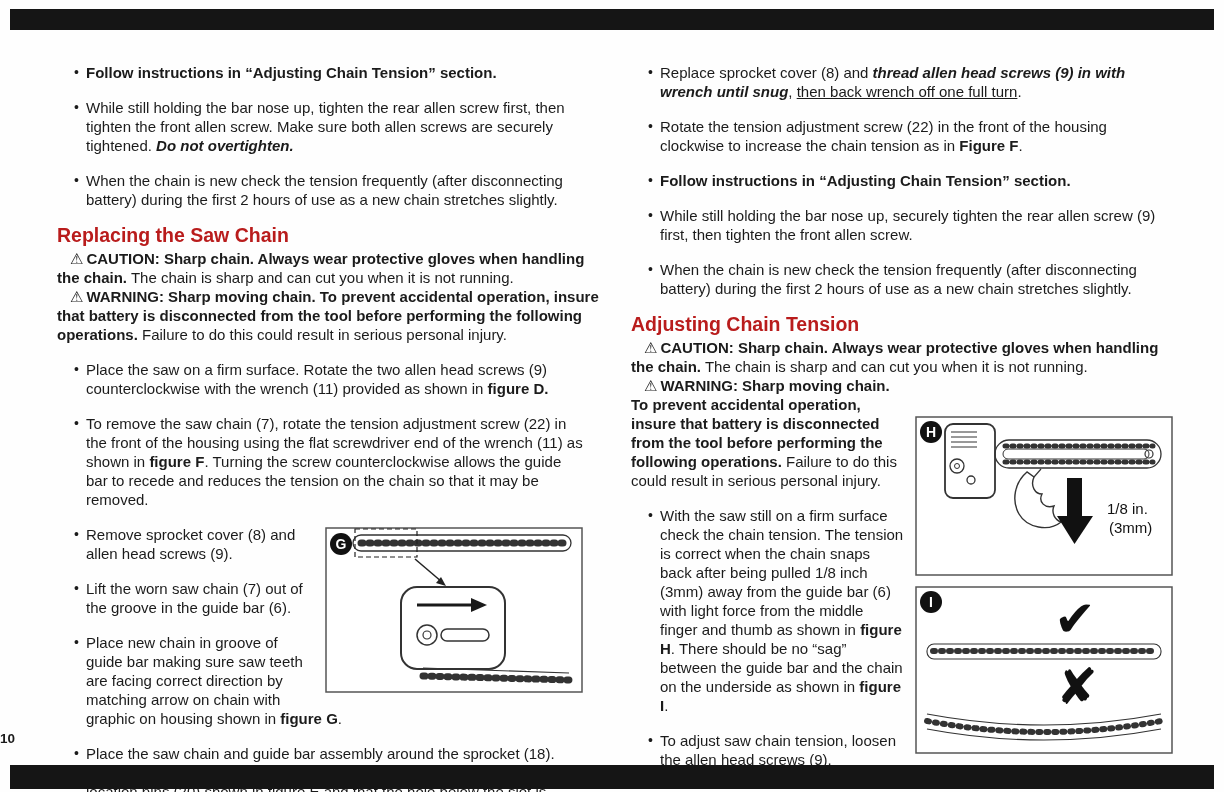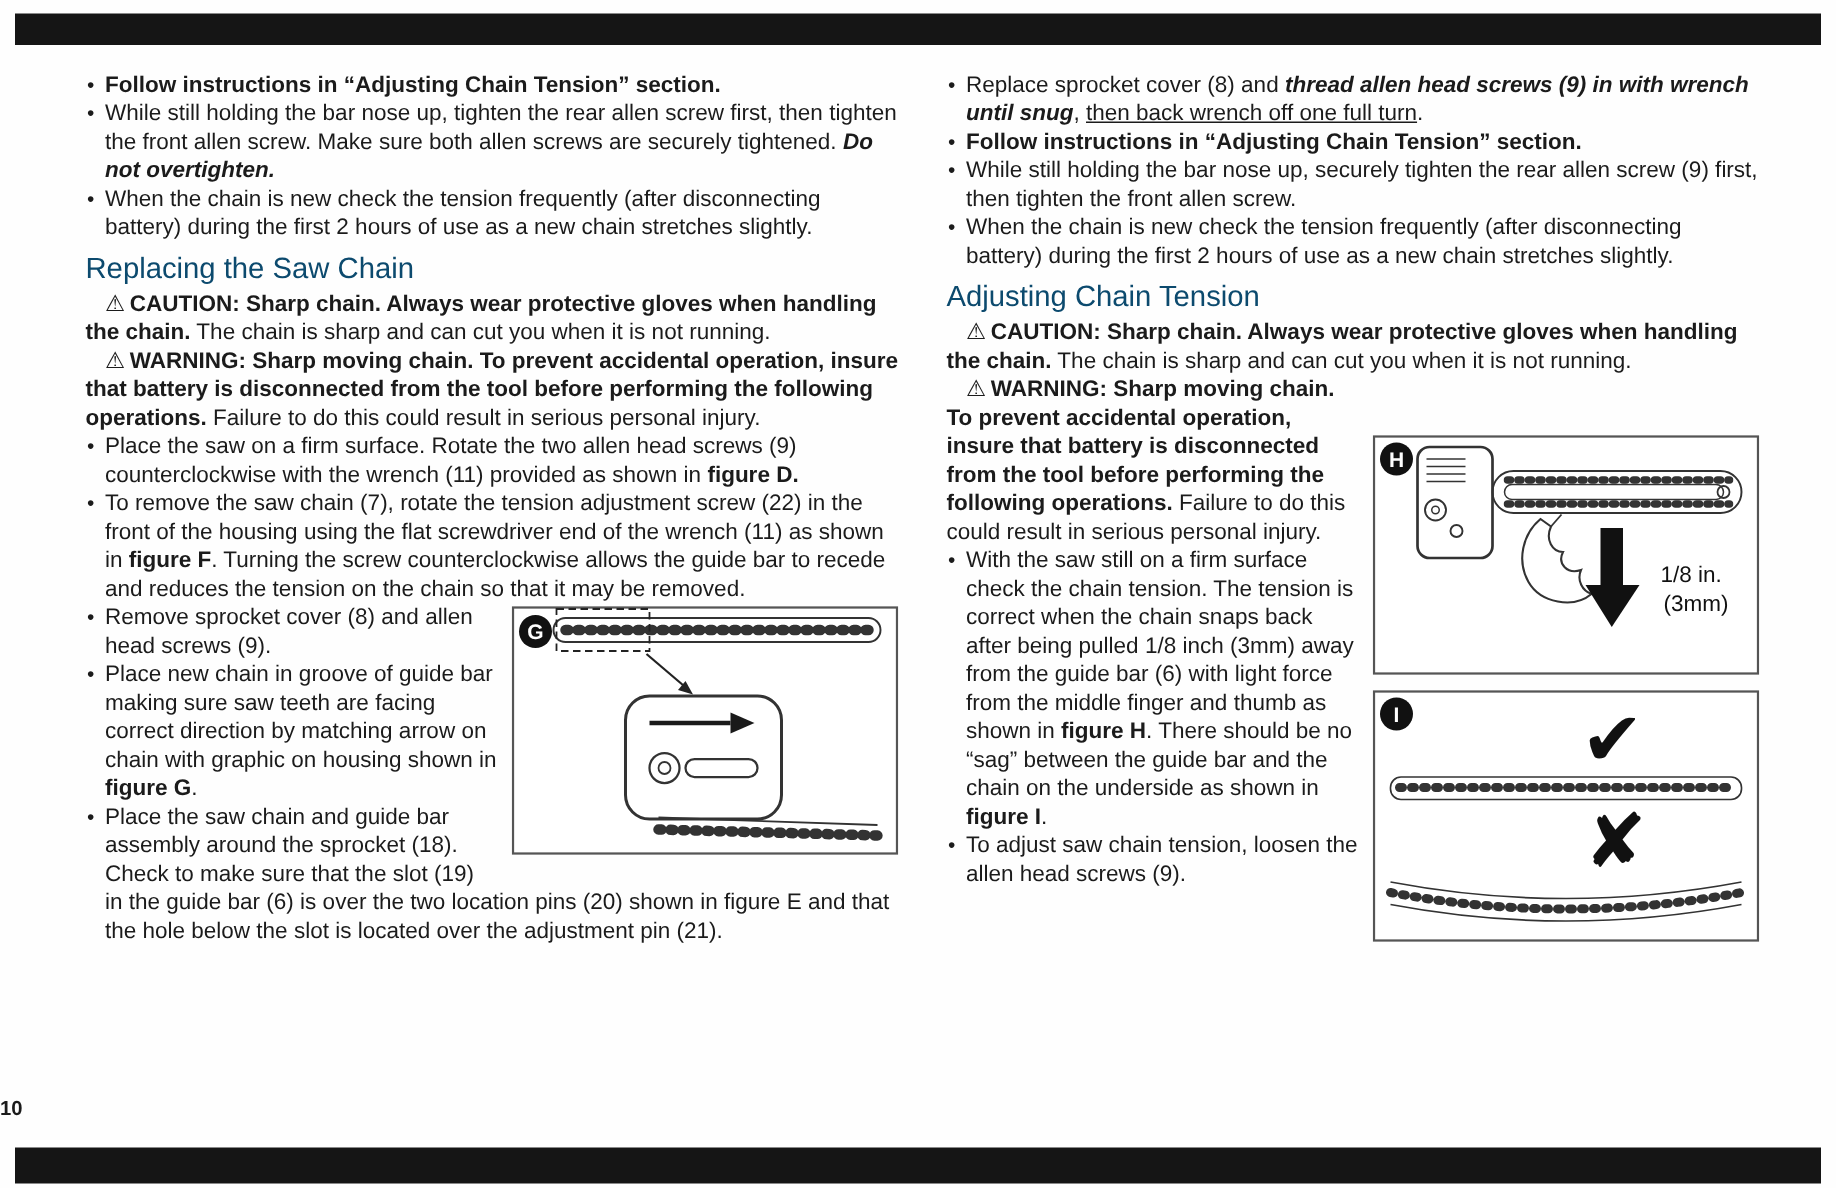--- a/index.html
+++ b/index.html
@@ -5,23 +5,23 @@
   html,body{margin:0;padding:0;background:#ffffff;}
   .page{
     position:relative;width:1224px;height:792px;background:#fefefe;
     font-family:"Liberation Sans","DejaVu Sans",sans-serif;color:#1b1b1b;overflow:hidden;
   }
   .bar{position:absolute;left:10px;right:10px;height:21px;background:#151515;}
   .bar.top{top:9px;}
   .bar.bottom{top:765px;height:24px;}
   .content{position:absolute;top:47px;left:57px;width:1116px;display:flex;gap:32px;}
   .col{width:542px;font-size:15px;line-height:19px;}
-  h2{font-size:19.5px;line-height:21px;margin:8px 0 3px 0;font-weight:normal;color:#0c4a6e;}
+  h2{font-size:19.5px;line-height:21px;margin:8px 0 3px 0;font-weight:bold;color:#b91c1c;}
   ul.blist{list-style:none;margin:0;padding:0;}
-  ul.blist li{position:relative;padding-left:13px;margin:0;}
+  ul.blist li{position:relative;padding-left:13px;margin:16px;}
   ul.blist li::before{content:"•";position:absolute;left:1px;top:0;font-size:14px;}
   p.notice{margin:0;text-indent:13px;}
   p.notice .tri{font-weight:bold;margin-right:3px;}
   .figG{float:right;width:258px;height:166px;margin:2px 0 4px 10px;}
   .figsRight{float:right;width:258px;margin:40px 0 4px 10px;}
   .figsRight svg{display:block;}
   .figsRight .gap{height:10px;}
   .pageno{position:absolute;top:731px;left:0;right:0;font-size:13.5px;font-weight:bold;}
   svg text{font-family:"Liberation Sans","DejaVu Sans",sans-serif;}
 </style>
@@ -75,28 +75,30 @@
 
               <line x1="98" y1="141" x2="244" y2="146" stroke="#333" stroke-width="1.2"></line>
               <line x1="98" y1="149" x2="244" y2="153" stroke="#333" stroke-width="7" stroke-dasharray="2 6" stroke-linecap="round"></line>
 
               <circle cx="16" cy="17" r="11" fill="#111"></circle>
               <text x="16" y="22" text-anchor="middle" font-size="14" font-weight="bold" fill="#fff">G</text>
             </svg>
           </span>
           <span><span>Remove sprocket cover (8) and allen head screws (9).</span></span>
         </li>
+        <li><span><span>Lift the worn saw chain (7) out of the groove in the guide bar (6).</span></span></li>
         <li><span><span>Place new chain in groove of guide bar making sure saw teeth are facing correct direction by matching arrow on chain with graphic on housing shown in </span><span style="font-weight: bold;">figure G</span><span>.</span></span></li>
         <li><span><span>Place the saw chain and guide bar assembly around the sprocket (18). Check to make sure that the slot (19) in the guide bar (6) is over the two location pins (20) shown in </span><span style="font-weight: normal;">figure E</span><span> and that the hole below the slot is located over the adjustment pin (21).</span></span></li>
       </ul>
     </div>
 
     <div class="col">
       <ul class="blist">
         <li><span><span>Replace sprocket cover (8) and </span><span style="font-weight: bold; font-style: italic;">thread allen head screws (9) in with wrench until snug</span><span>, </span><span style="text-decoration: underline;">then back wrench off one full turn</span><span>.</span></span></li>
+        <li><span><span>Rotate the tension adjustment screw (22) in the front of the housing clockwise to increase the chain tension as in </span><span style="font-weight: bold;">Figure F</span><span>.</span></span></li>
         <li><span><span style="font-weight: bold;">Follow instructions in “Adjusting Chain Tension” section.</span></span></li>
         <li><span><span>While still holding the bar nose up, securely tighten the rear allen screw (9) first, then tighten the front allen screw.</span></span></li>
         <li><span><span>When the chain is new check the tension frequently (after disconnecting battery) during the first 2 hours of use as a new chain stretches slightly.</span></span></li>
       </ul>
 
       <h2>Adjusting Chain Tension</h2>
 
       <p class="notice">
         <span class="tri">⚠</span><span><span style="font-weight: bold;">CAUTION: Sharp chain. Always wear protective gloves when handling the chain.</span><span> The chain is sharp and can cut you when it is not running.</span></span>
       </p>

